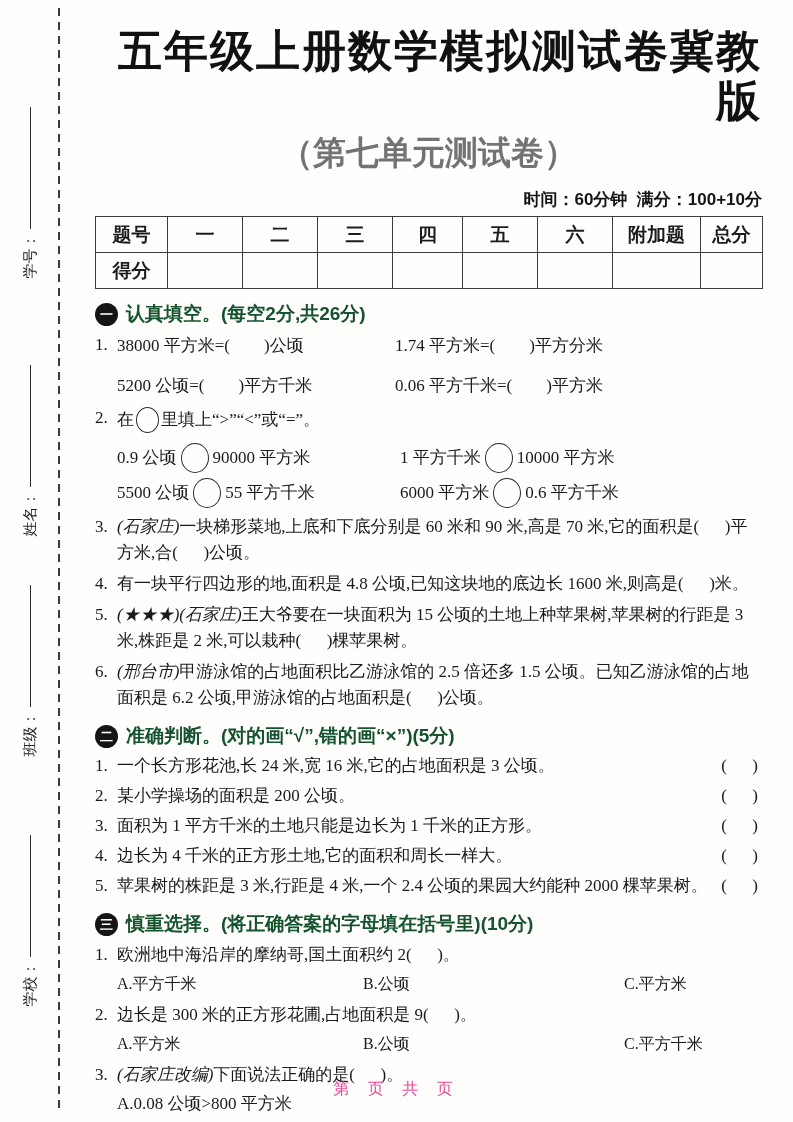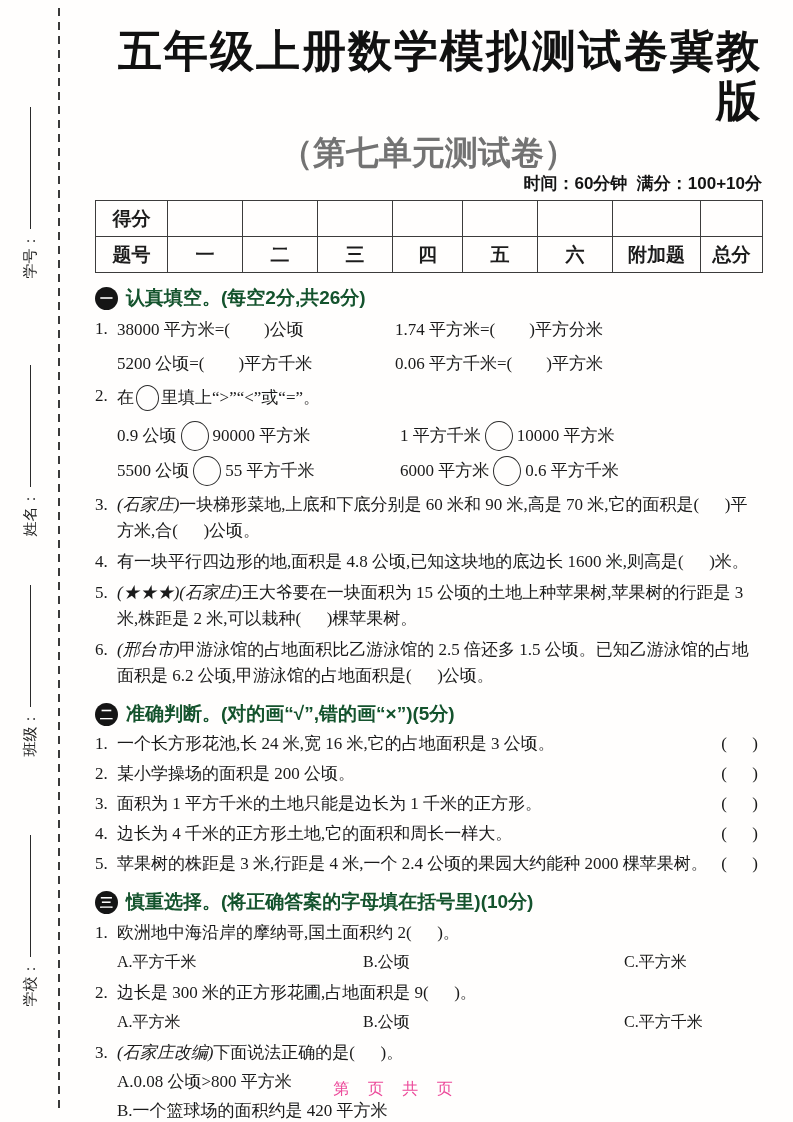--- a/index.html
+++ b/index.html
@@ -29,21 +29,21 @@
     margin-top:26px; text-align:right;
     font-family:"Liberation Sans", sans-serif; font-weight:bold;
     font-size:44px; line-height:50px; letter-spacing:2px; color:#111;
   }
   .subtitle {
     margin-top:6px; text-align:center;
     font-family:"Liberation Sans", sans-serif; font-weight:bold;
     font-size:33px; line-height:42px; color:#737373;
   }
   .meta {
-    margin-bottom:6px; text-align:right;
+    margin-top:16px; margin-bottom:6px; text-align:right;
     font-family:"Liberation Sans", sans-serif; font-weight:bold;
     font-size:17px; line-height:20px; white-space:pre-wrap; color:#141414;
   }
   
   table.score { width:100%; border-collapse:collapse; table-layout:fixed; }
   table.score th, table.score td {
     border:1.6px solid #3c3c3c; height:36px; text-align:center; vertical-align:middle;
     font-family:"Liberation Sans", sans-serif; font-weight:bold; font-size:19px; color:#1c1c1c;
   }
   
@@ -55,21 +55,21 @@
   }
   .sec-title {
     font-family:"Liberation Sans", sans-serif; font-weight:bold;
     font-size:19px; color:#14532d; white-space:pre-wrap;
   }
   
   .pre { white-space:pre-wrap; }
   .q { position:relative; padding-left:22px; font-size:17px; line-height:26px; margin-top:5px; }
   .qnum { position:absolute; left:0; top:0; }
   .tag { font-style:italic; }
-  .grid2 { display:grid; grid-template-columns:278px auto; row-gap:6px; line-height:28px; }
+  .grid2 { display:grid; grid-template-columns:278px auto; row-gap:12px; line-height:28px; }
   .pairs { display:grid; grid-template-columns:283px auto; row-gap:3px; margin-top:7px; line-height:32px; }
   .pair { display:flex; align-items:center; }
   .circle {
     display:inline-block; width:28px; height:30px; flex:none;
     border:1.7px solid #2c2c2c; border-radius:50%; margin:0 4px;
     vertical-align:middle;
   }
   .circle.small { width:23px; height:26px; margin:0 2px; }
   .q2intro { display:flex; align-items:center; line-height:30px; }
   
@@ -123,41 +123,41 @@
           <col style="width:75px">
           <col style="width:75px">
         <col style="width:70px">
           <col style="width:75px">
           <col style="width:75px">
           <col style="width:88px">
           <col style="width:62px">
       </colgroup>
       <tbody>
           <tr>
-        <td>得分</td>
-        <td></td>
-        <td></td>
-        <td></td>
-        <td></td>
-        <td></td>
-        <td></td>
-        <td></td>
-        <td></td>
-      </tr>
-      <tr>
         <th>题号</th>
         <th>一</th>
         <th>二</th>
         <th>三</th>
         <th>四</th>
         <th>五</th>
         <th>六</th>
         <th>附加题</th>
         <th>总分</th>
       </tr>
+      <tr>
+        <td>得分</td>
+        <td></td>
+        <td></td>
+        <td></td>
+        <td></td>
+        <td></td>
+        <td></td>
+        <td></td>
+        <td></td>
+      </tr>
     </tbody>
       </table>
 
     <div class="sec-header">
       <span class="sec-icon">一</span>
       <span class="sec-title">认真填空。(每空2分,共26分)</span>
     </div>
 
     <div class="q">
       <span class="qnum">1.</span>

